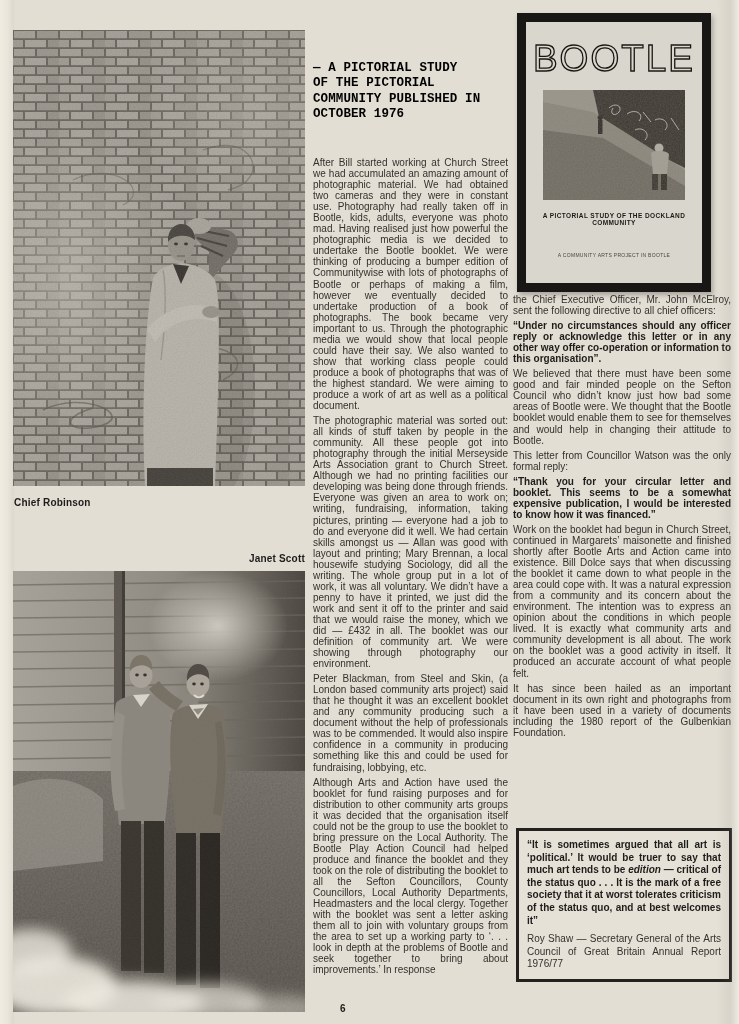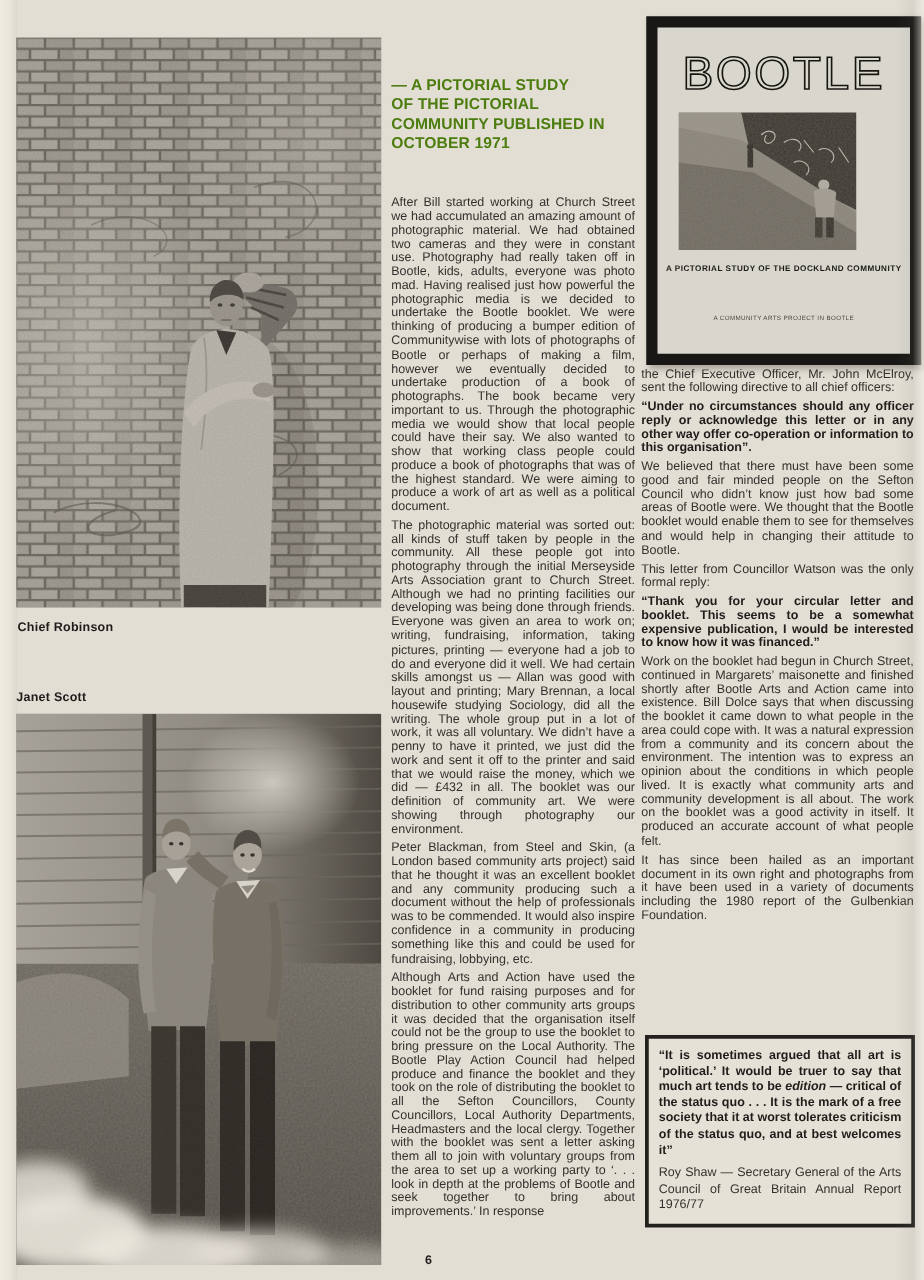--- a/index.html
+++ b/index.html
@@ -29,41 +29,41 @@
   .photo svg { display:block; }
   #photo-top { left:13px; top:30px; width:292px; height:456px; }
   #photo-bottom { left:13px; top:571px; width:292px; height:441px; }
 
   .caption {
     position:absolute;
     font-size:10px; font-weight:bold; color:#1d1c1a;
     letter-spacing:0.2px;
   }
   #caption-tony { left:14px; top:497px; }
-  #caption-janet { left:13px; top:553px; width:292px; text-align:left; }
+  #caption-janet { left:13px; top:553px; width:292px; text-align:right; }
 
   
   .mid-col { position:absolute; left:313px; top:61px; width:194px; }
-  .headline { font-size:12.5px; font-weight:bold; line-height:1.22; color:#4d7c0f; letter-spacing:0.1px; }
+  .headline { font-size:12.5px; font-weight:bold; line-height:1.22; color:#000000; letter-spacing:0.1px;font-family:Liberation Mono, monospace; }
   .body-copy { position:absolute; left:313px; top:157px; width:195px; }
   .body-copy p, .right-copy p {
     font-size:10px; line-height:11.05px;
     text-align:justify;
     color:#33312d;
     margin-bottom:4px;
   }
   .right-copy p.bold-q { font-weight:bold; color:#1e1d1a; }
   .pageno { position:absolute; left:340px; top:1003px; font-size:10px; font-weight:bold; color:#1d1c1a; }
 
   
   .right-copy { position:absolute; left:513px; top:294px; width:218px; }
 
   
   .booklet {
-    position:absolute; left:517px; top:13px; width:220px; height:279px;
+    position:absolute; left:517px; top:13px; width:194px; height:279px;
     background:#181715;
     padding:9px;
     box-shadow:2px 3px 5px rgba(60,55,45,0.35);
   }
   .booklet-inner {
     width:100%; height:100%;
     background:#d9d6cd;
     position:relative;
   }
   .booklet-title {
@@ -260,21 +260,21 @@
     </g>
     <rect width="292" height="441" filter="url(#grain2)" opacity="0.12"></rect>
   </svg>
 </div>
 
 <div class="mid-col">
   <div class="headline">
     <div>— A PICTORIAL STUDY</div>
     <div>OF THE PICTORIAL</div>
     <div>COMMUNITY PUBLISHED IN</div>
-    <div>OCTOBER 1971</div>
+    <div>OCTOBER 1976</div>
   </div>
 </div>
 
 <div class="body-copy">
   <p>After Bill started working at Church Street we had accumulated an amazing amount of photographic material. We had obtained two cameras and they were in constant use. Photography had really taken off in Bootle, kids, adults, everyone was photo mad. Having realised just how powerful the photographic media is we decided to undertake the Bootle booklet. We were thinking of producing a bumper edition of Communitywise with lots of photographs of Bootle or perhaps of making a film, however we eventually decided to undertake production of a book of photographs. The book became very important to us. Through the photographic media we would show that local people could have their say. We also wanted to show that working class people could produce a book of photographs that was of the highest standard. We were aiming to produce a work of art as well as a political document.</p>
   <p>The photographic material was sorted out: all kinds of stuff taken by people in the community. All these people got into photography through the initial Merseyside Arts Association grant to Church Street. Although we had no printing facilities our developing was being done through friends. Everyone was given an area to work on; writing, fundraising, information, taking pictures, printing — everyone had a job to do and everyone did it well. We had certain skills amongst us — Allan was good with layout and printing; Mary Brennan, a local housewife studying Sociology, did all the writing. The whole group put in a lot of work, it was all voluntary. We didn’t have a penny to have it printed, we just did the work and sent it off to the printer and said that we would raise the money, which we did — £432 in all. The booklet was our definition of community art. We were showing through photography our environment.</p>
   <p>Peter Blackman, from Steel and Skin, (a London based community arts project) said that he thought it was an excellent booklet and any community producing such a document without the help of professionals was to be commended. It would also inspire confidence in a community in producing something like this and could be used for fundraising, lobbying, etc.</p>
   <p>Although Arts and Action have used the booklet for fund raising purposes and for distribution to other community arts groups it was decided that the organisation itself could not be the group to use the booklet to bring pressure on the Local Authority. The Bootle Play Action Council had helped produce and finance the booklet and they took on the role of distributing the booklet to all the Sefton Councillors, County Councillors, Local Authority Departments, Headmasters and the local clergy. Together with the booklet was sent a letter asking them all to join with voluntary groups from the area to set up a working party to ‘. . . look in depth at the problems of Bootle and seek together to bring about improvements.’ In response</p>
 </div>
 

